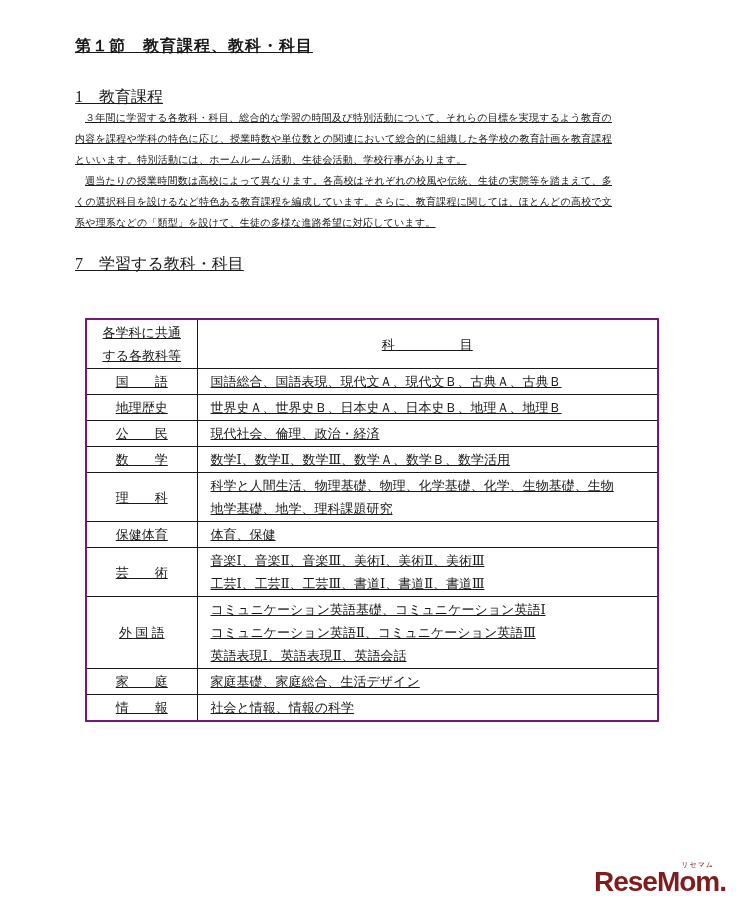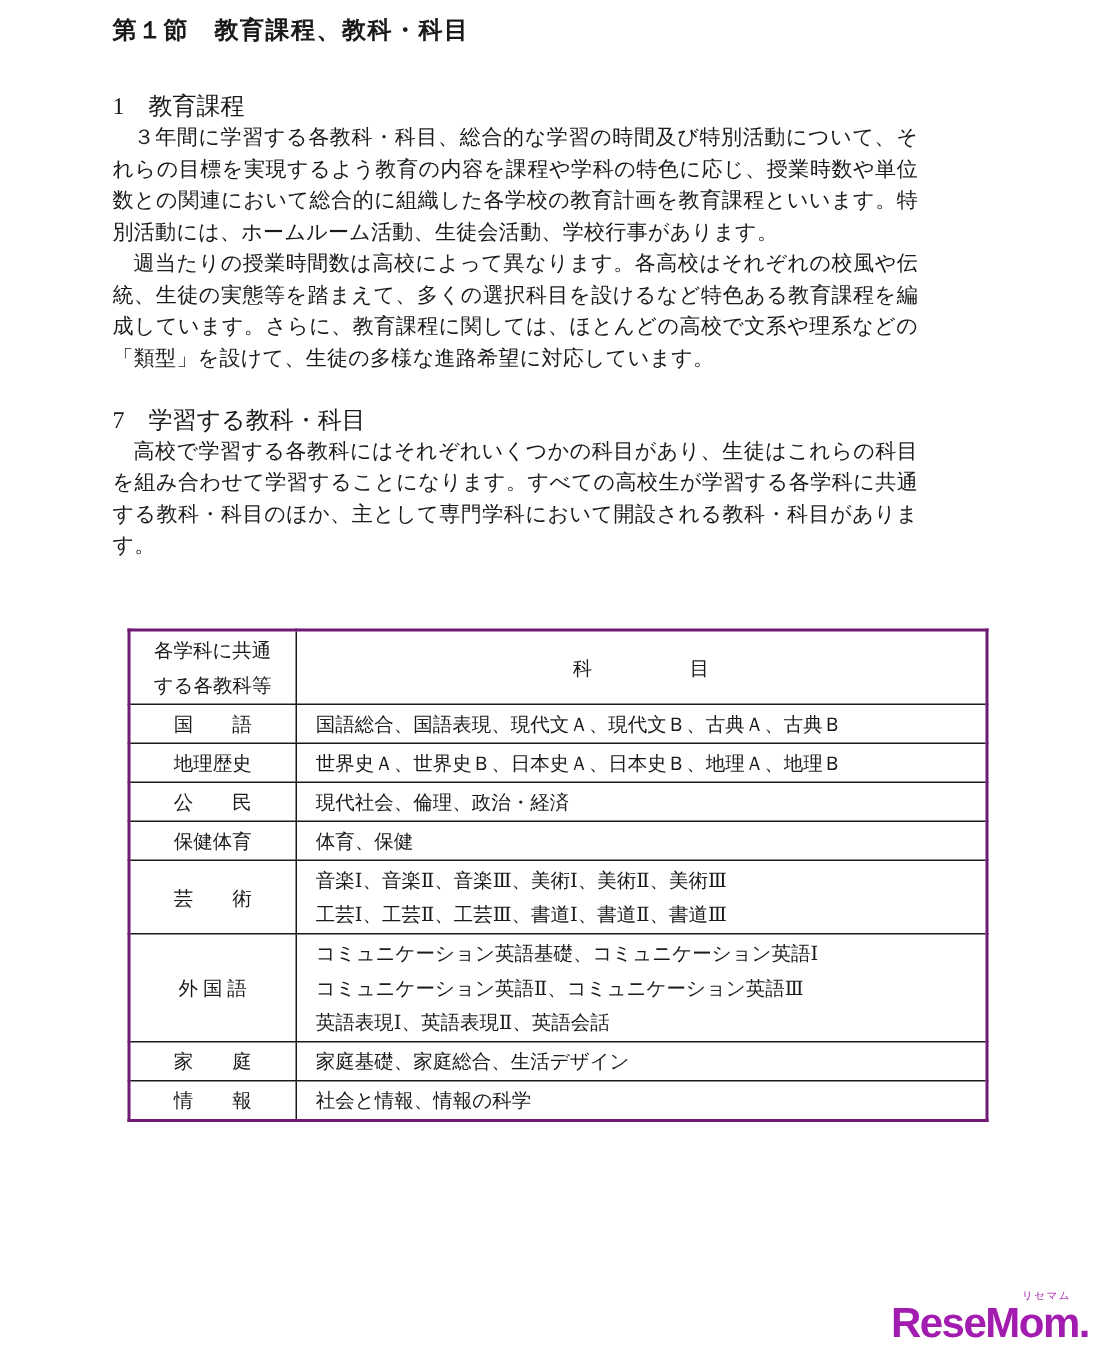--- a/index.html
+++ b/index.html
@@ -9,37 +9,38 @@
     height: 901px;
     position: relative;
     font-family: "Liberation Serif", "DejaVu Serif", serif;
     color: #1a1a1a;
     overflow: hidden;
   }
   .page {
     position: absolute;
     top: 0; left: 0;
     width: 672px; height: 901px;
-    padding: 10px 60px 0 75px;
+    padding: 35px 60px 0 75px;
+    text-decoration: underline;
   }
   .doc-title {
     font-size: 16px;
     font-weight: 600;
     letter-spacing: 1px;
     line-height: 22px;
     margin-bottom: 29px;
   }
   .section-heading {
     font-size: 16px;
     font-weight: 400;
     line-height: 21px;
   }
   .section-body { margin-bottom: 0; }
   .section-body p {
-    font-size: 14px;
+    font-size: 10px;
     line-height: 21px;
     text-align: justify;
     text-indent: 1em;
     letter-spacing: 0.2px;
   }
   .gap-after-s1 { height: 20px; }
   .gap-after-s2 { height: 44px; }
   table.subjects {
     margin-left: 10px;
     width: 574px;
@@ -103,23 +104,20 @@
     <div class="section-body">
       <p>３年間に学習する各教科・科目、総合的な学習の時間及び特別活動について、それらの目標を実現するよう教育の内容を課程や学科の特色に応じ、授業時数や単位数との関連において総合的に組織した各学校の教育計画を教育課程といいます。特別活動には、ホームルーム活動、生徒会活動、学校行事があります。</p>
       <p>週当たりの授業時間数は高校によって異なります。各高校はそれぞれの校風や伝統、生徒の実態等を踏まえて、多くの選択科目を設けるなど特色ある教育課程を編成しています。さらに、教育課程に関しては、ほとんどの高校で文系や理系などの「類型」を設けて、生徒の多様な進路希望に対応しています。</p>
     </div>
   </section>
 
   <div class="gap-after-s1"></div>
 
   <section>
     <h2 class="section-heading">7　学習する教科・科目</h2>
-    <div class="section-body">
-      <p>高校で学習する各教科にはそれぞれいくつかの科目があり、生徒はこれらの科目を組み合わせて学習することになります。すべての高校生が学習する各学科に共通する教科・科目のほか、主として専門学科において開設される教科・科目があります。</p>
-    </div>
   </section>
 
   <div class="gap-after-s2"></div>
 
   <table class="subjects">
     <colgroup>
         <col class="c1">
         <col class="c2">
       </colgroup>
     <thead>
@@ -144,20 +142,33 @@
             <div>世界史Ａ、世界史Ｂ、日本史Ａ、日本史Ｂ、地理Ａ、地理Ｂ</div>
           </td>
         </tr>
         <tr>
           <td class="subject-cell">公　　民</td>
           <td class="courses-cell">
             <div>現代社会、倫理、政治・経済</div>
           </td>
         </tr>
         <tr>
+          <td class="subject-cell">数　　学</td>
+          <td class="courses-cell">
+            <div>数学Ⅰ、数学Ⅱ、数学Ⅲ、数学Ａ、数学Ｂ、数学活用</div>
+          </td>
+        </tr>
+        <tr>
+          <td class="subject-cell">理　　科</td>
+          <td class="courses-cell">
+            <div>科学と人間生活、物理基礎、物理、化学基礎、化学、生物基礎、生物</div>
+            <div>地学基礎、地学、理科課題研究</div>
+          </td>
+        </tr>
+        <tr>
           <td class="subject-cell">保健体育</td>
           <td class="courses-cell">
             <div>体育、保健</div>
           </td>
         </tr>
         <tr>
           <td class="subject-cell">芸　　術</td>
           <td class="courses-cell">
             <div>音楽Ⅰ、音楽Ⅱ、音楽Ⅲ、美術Ⅰ、美術Ⅱ、美術Ⅲ</div>
             <div>工芸Ⅰ、工芸Ⅱ、工芸Ⅲ、書道Ⅰ、書道Ⅱ、書道Ⅲ</div>
@@ -181,16 +192,16 @@
           <td class="subject-cell">情　　報</td>
           <td class="courses-cell">
             <div>社会と情報、情報の科学</div>
           </td>
         </tr>
       </tbody>
   </table>
 
 </div>
 
-<div class="watermark" style="color: #a21caf;">
+<div class="watermark" style="color: #7f1d1d;">
   <span class="kata">リセマム</span>
   <span>ReseMom.</span>
 </div>
 
 </body></html>

